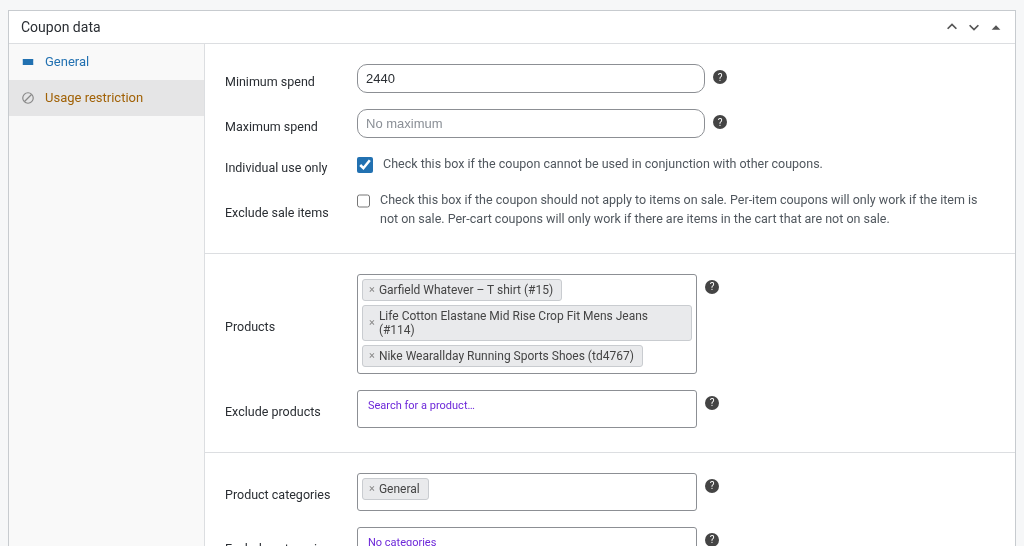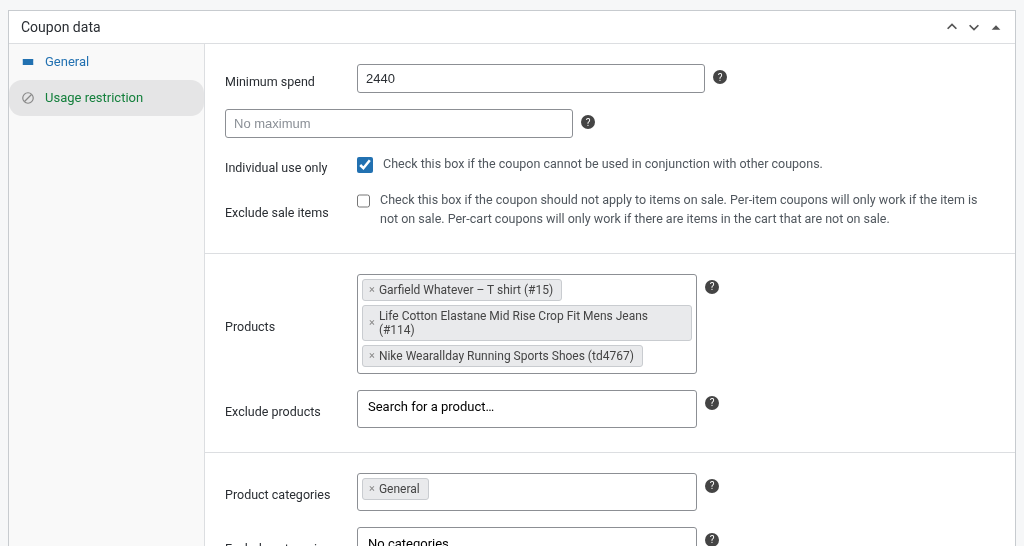--- a/index.html
+++ b/index.html
@@ -16,38 +16,38 @@
   html,body{margin:0;padding:0;font-family:-apple-system,BlinkMacSystemFont,"Segoe UI",Roboto,Helvetica,Arial,sans-serif;font-size:13px;color:var(--text);background:#f6f7f8;}
   .wrap{padding:10px 8px;}
   .panel{background:#fff;border:1px solid var(--panel-border);}
   .panel-head{display:flex;align-items:center;justify-content:space-between;border-bottom:1px solid var(--border);padding:8px 12px;}
   .panel-head h2{margin:0;font-size:14px;font-weight:400;}
   .panel-controls{display:flex;gap:8px;}
   .panel-controls span{cursor:pointer;color:#666;}
   .panel-body{display:flex;min-height:460px;}
   .tabs{width:195px;background:#f9f9f9;border-right:1px solid var(--border);}
   .tab{display:flex;align-items:center;gap:10px;padding:10px 12px;color:var(--blue);cursor:pointer;border-bottom:1px solid transparent;}
-  .tab.active{background:var(--sidebar-active-bg);color:#15803d;border-radius:13px;}
+  .tab.active{background:var(--sidebar-active-bg);color:#a16207;}
   .tab .icon{width:14px;height:14px;display:inline-flex;align-items:center;justify-content:center;}
   .content{flex:1;}
   .group{border-bottom:1px solid var(--border);padding:12px 20px 16px;}
   .row{display:flex;align-items:center;padding:8px 0;gap:20px;}
   .row .label{width:112px;color:var(--text);font-size:12.5px;padding-top:6px;}
   .row .field{flex:1;display:flex;align-items:flex-start;gap:8px;}
   .help{width:14px;height:14px;border-radius:50%;background:#444;color:#fff;font-size:10px;display:inline-flex;align-items:center;justify-content:center;font-style:normal;flex-shrink:0;margin-top:6px;}
-  input[type=text].txt{width:330px;max-width:330px;padding:6px 8px;border:1px solid #8c8f94;border-radius:3px;font-size:13px;color:var(--text);}
+  input[type=text].txt{width:330px;max-width:330px;padding:6px 8px;border:1px solid #8c8f94;border-radius:10px;font-size:13px;color:var(--text);}
   input[type=text].txt::placeholder{color:#8a8f96;}
   input[type=checkbox].chk{width:16px;height:16px;margin:2px 6px 0 0;accent-color:var(--blue);}
   .chk-line{display:flex;align-items:flex-start;gap:4px;color:var(--muted);font-size:12.5px;line-height:1.5;max-width:640px;}
   .token-input{width:330px;min-height:28px;border:1px solid #8c8f94;border-radius:3px;padding:4px;display:flex;flex-direction:column;gap:4px;}
   .token-input.row-layout{flex-direction:row;align-items:flex-start;}
   .token-input.tall{min-height:90px;}
   .token{display:inline-flex;align-items:center;background:var(--tag-bg);border:1px solid #c9ccd0;border-radius:3px;padding:3px 8px 3px 6px;font-size:12px;color:#444;align-self:flex-start;max-width:100%;}
   .token .x{color:#888;margin-right:4px;font-size:11px;cursor:pointer;}
-  .token-placeholder{color:#000000;padding:4px 6px;font-size:13px;}
+  .token-placeholder{color:#6d28d9;padding:4px 6px;font-size:11px;}
   svg{display:block;}
 </style>
 </head>
 <body>
 
 <div class="wrap">
   <div class="panel">
 
     <div class="panel-head">
       <h2>Coupon data</h2>
@@ -96,20 +96,21 @@
 
         <div class="group">
           <div class="row">
             <div class="label">Minimum spend</div>
             <div class="field">
               <input type="text" class="txt" value="2440" style="">
               <i class="help">?</i>
             </div>
           </div>
           <div class="row">
+            <div class="label">Maximum spend</div>
             <div class="field">
               <input type="text" class="txt" placeholder="No maximum" style="">
               <i class="help">?</i>
             </div>
           </div>
           <div class="row">
             <div class="label">Individual use only</div>
             <div class="field">
               <label class="chk-line">
                 <input type="checkbox" class="chk" checked="" style="">

